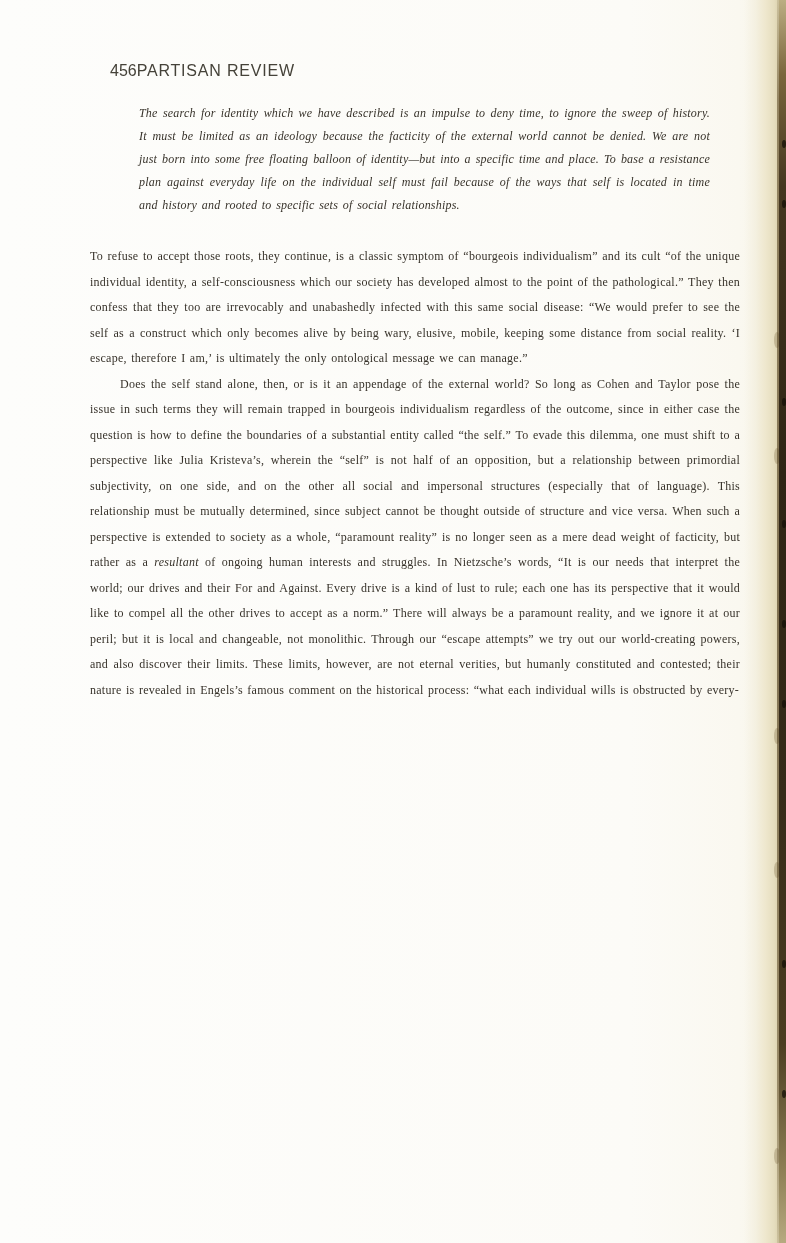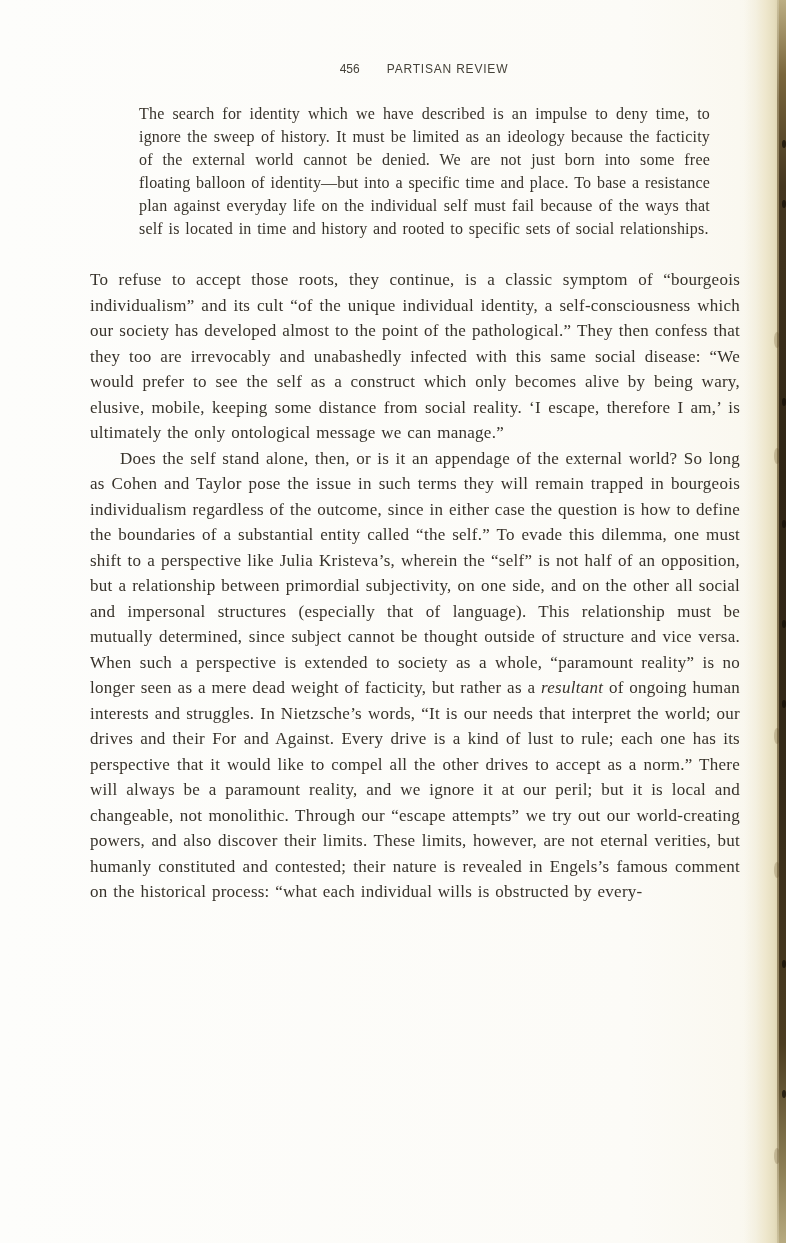--- a/index.html
+++ b/index.html
@@ -16,51 +16,51 @@
     font-family: "Liberation Serif", serif;
   }
 
   
   .running-head {
     position: absolute;
     top: 62px;
     left: 110px;
     right: 48px;
     display: flex;
-    justify-content: center;
+    justify-content: flex-start;
     align-items: baseline;
     font-family: "Liberation Sans", sans-serif;
-    font-size: 12px;
+    font-size: 16px;
     color: #454239;
   }
   .running-head .journal {
     letter-spacing: 0.8px;
     font-weight: 500;
-    margin-left: 27px;
   }
 
   
   .text-block {
     position: absolute;
     left: 90px;
     top: 102px;
     width: 650px;
     color: #37322a;
   }
   blockquote.quote {
     margin: 0 30px 27px 49px;
-    font-size: 16px;
+    font-size: 12px;
     line-height: 23px;
     text-align: justify;
     letter-spacing: 0.2px;
     word-spacing: 1.5px;
+    font-style: italic;
   }
   p.para {
     margin: 0;
-    font-size: 17px;
+    font-size: 12px;
     line-height: 25.5px;
     text-align: justify;
     letter-spacing: 0.25px;
     word-spacing: 1.2px;
   }
   p.para.indent-first {
     text-indent: 30px;
   }
   p.para em {
   }

